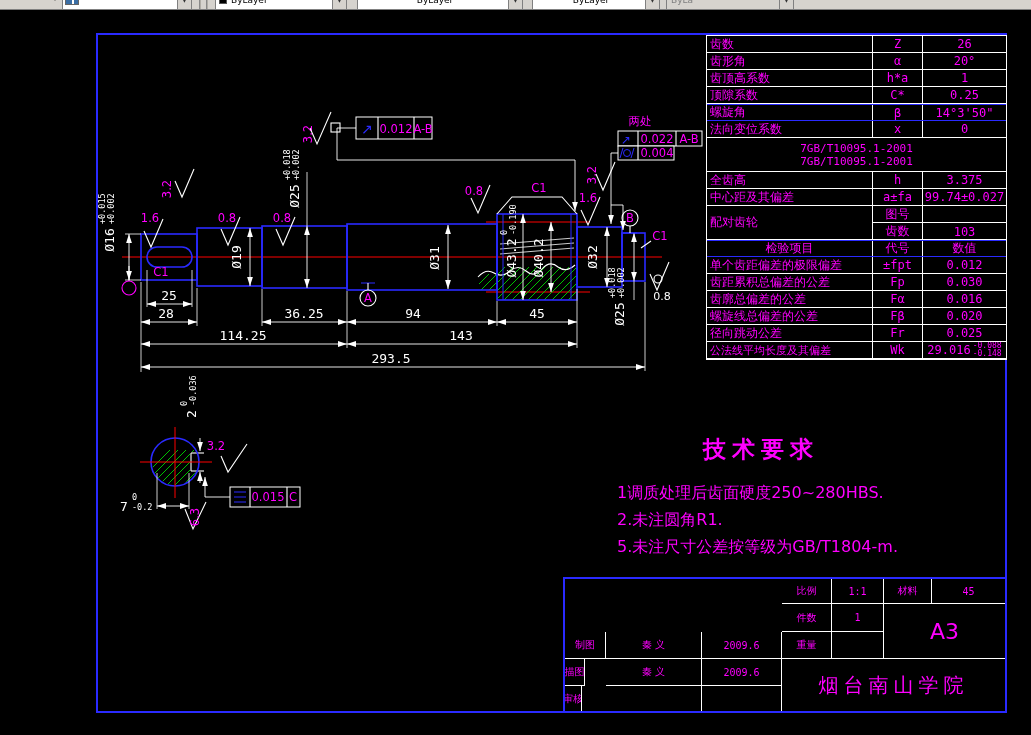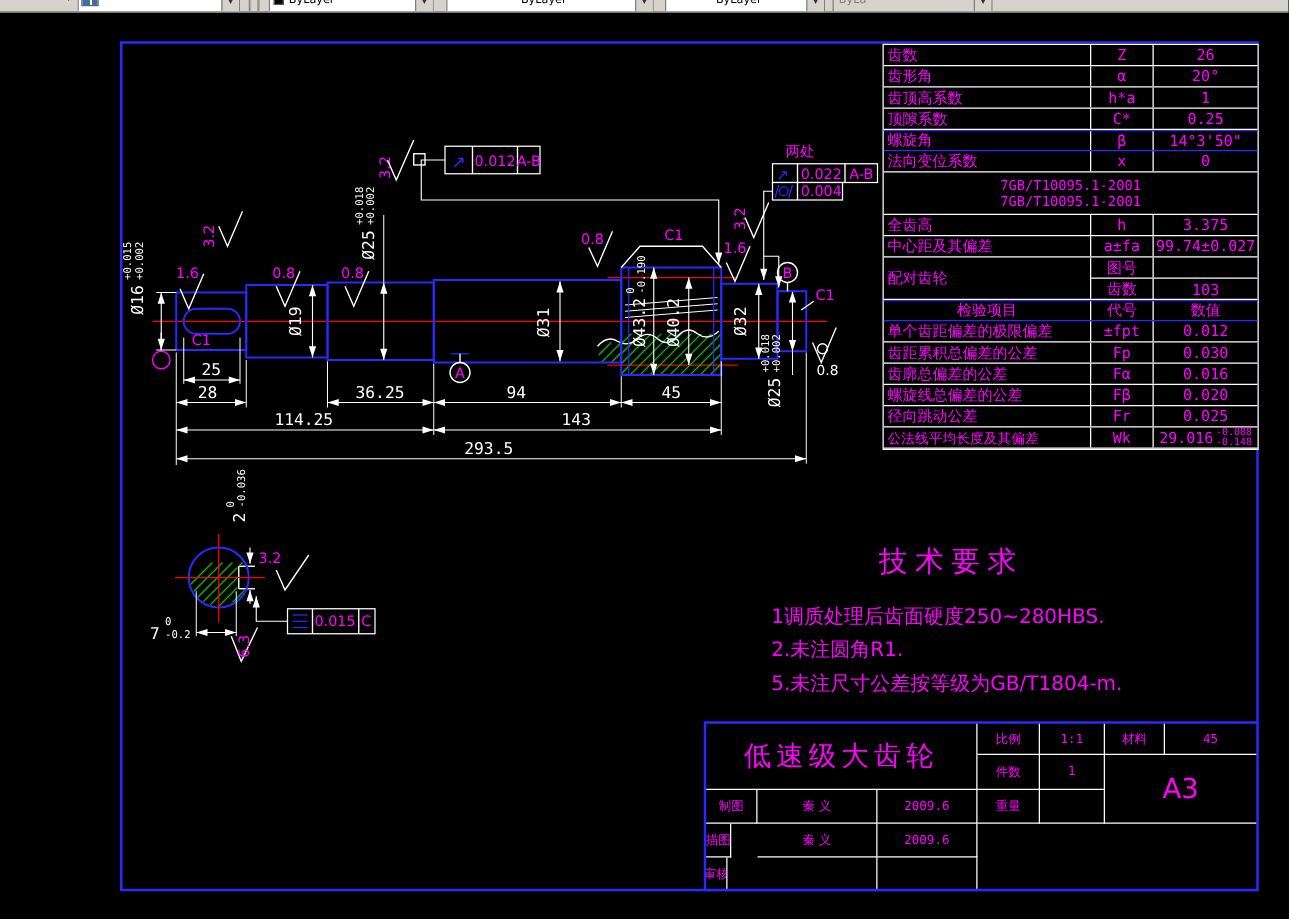--- a/index.html
+++ b/index.html
@@ -37,21 +37,21 @@
         font-size:11px;line-height:13px;font-family:"DejaVu Sans Mono",monospace}
   .pairR{flex:1;display:flex;flex-direction:column}
   .pr{display:flex;height:17px;border-bottom:1px solid #fff}
   .pr:last-child{border-bottom:none}
   .hdr .c{justify-content:center}
   .hdr{border-top:1px solid #2a2aff;border-bottom:1px solid #2a2aff}
   .ncenter{justify-content:center}
   .tolstack{display:flex;flex-direction:column;font-size:8px;line-height:8px;margin-left:2px}
   
   .tech{position:absolute;left:617px;top:434px;width:370px;color:#ff00ff;z-index:4}
-  .tech h3{margin:0 0 14px 86px;font-size:23px;font-weight:normal;letter-spacing:6px}
+  .tech h3{margin:0 0 14px 86px;font-size:23px;font-weight:bold;letter-spacing:6px}
   .tl{font-size:16px;line-height:27px;white-space:nowrap}
   
   .tblock{position:absolute;left:563px;top:577px;width:444px;height:136px;
           border:2px solid #2a2aff;color:#ff00ff;background:#000;z-index:4}
   .cell{position:absolute;display:flex;align-items:center;justify-content:center;
         border-right:1px solid #fff;border-bottom:1px solid #fff;font-size:10px;
         white-space:nowrap;overflow:hidden}
   .nbr{border-right:none}.nbb{border-bottom:none}
   .mono{font-family:"DejaVu Sans Mono",monospace}
   .bigtitle{font-size:22px;letter-spacing:4px}
@@ -492,34 +492,34 @@
   </div>
 
   <div class="tech">
     <h3>技术要求</h3>
     <div class="tl">1调质处理后齿面硬度250~280HBS.</div>
     <div class="tl">2.未注圆角R1.</div>
     <div class="tl">5.未注尺寸公差按等级为GB/T1804-m.</div>
   </div>
 
   <div class="tblock">
-    <div class="cell bigtitle" style="left:0;top:0;width:217px;height:53px">低速级大齿轮</div>
     <div class="cell" style="left:217px;top:0;width:50px;height:25px">比例</div>
     <div class="cell mono" style="left:267px;top:0;width:52px;height:25px">1:1</div>
     <div class="cell" style="left:319px;top:0;width:48px;height:25px">材料</div>
     <div class="cell mono nbr" style="left:367px;top:0;width:73px;height:25px">45</div>
     <div class="cell" style="left:217px;top:25px;width:50px;height:28px">件数</div>
     <div class="cell mono" style="left:267px;top:25px;width:52px;height:28px">1</div>
     <div class="cell a3 nbr" style="left:319px;top:25px;width:121px;height:55px">A3</div>
     <div class="cell" style="left:0;top:53px;width:41px;height:27px">制图</div>
     <div class="cell" style="left:41px;top:53px;width:96px;height:27px">秦 义</div>
     <div class="cell mono" style="left:137px;top:53px;width:80px;height:27px">2009.6</div>
     <div class="cell" style="left:217px;top:53px;width:50px;height:27px">重量</div>
     <div class="cell" style="left:267px;top:53px;width:52px;height:27px"></div>
     <div class="cell" style="left:0;top:80px;width:20px;height:27px">描图</div>
     <div class="cell" style="left:41px;top:80px;width:96px;height:27px">秦 义</div>
     <div class="cell mono" style="left:137px;top:80px;width:80px;height:27px">2009.6</div>
+    <div class="cell school nbr nbb" style="left:217px;top:80px;width:223px;height:52px">烟台南山学院</div>
     <div class="cell nbb" style="left:0;top:107px;width:17px;height:25px">审核</div>
     <div class="cell nbb" style="left:41px;top:107px;width:96px;height:25px"></div>
     <div class="cell nbb" style="left:137px;top:107px;width:80px;height:25px"></div>
   </div>
 
 </div>
 
 </body></html>

